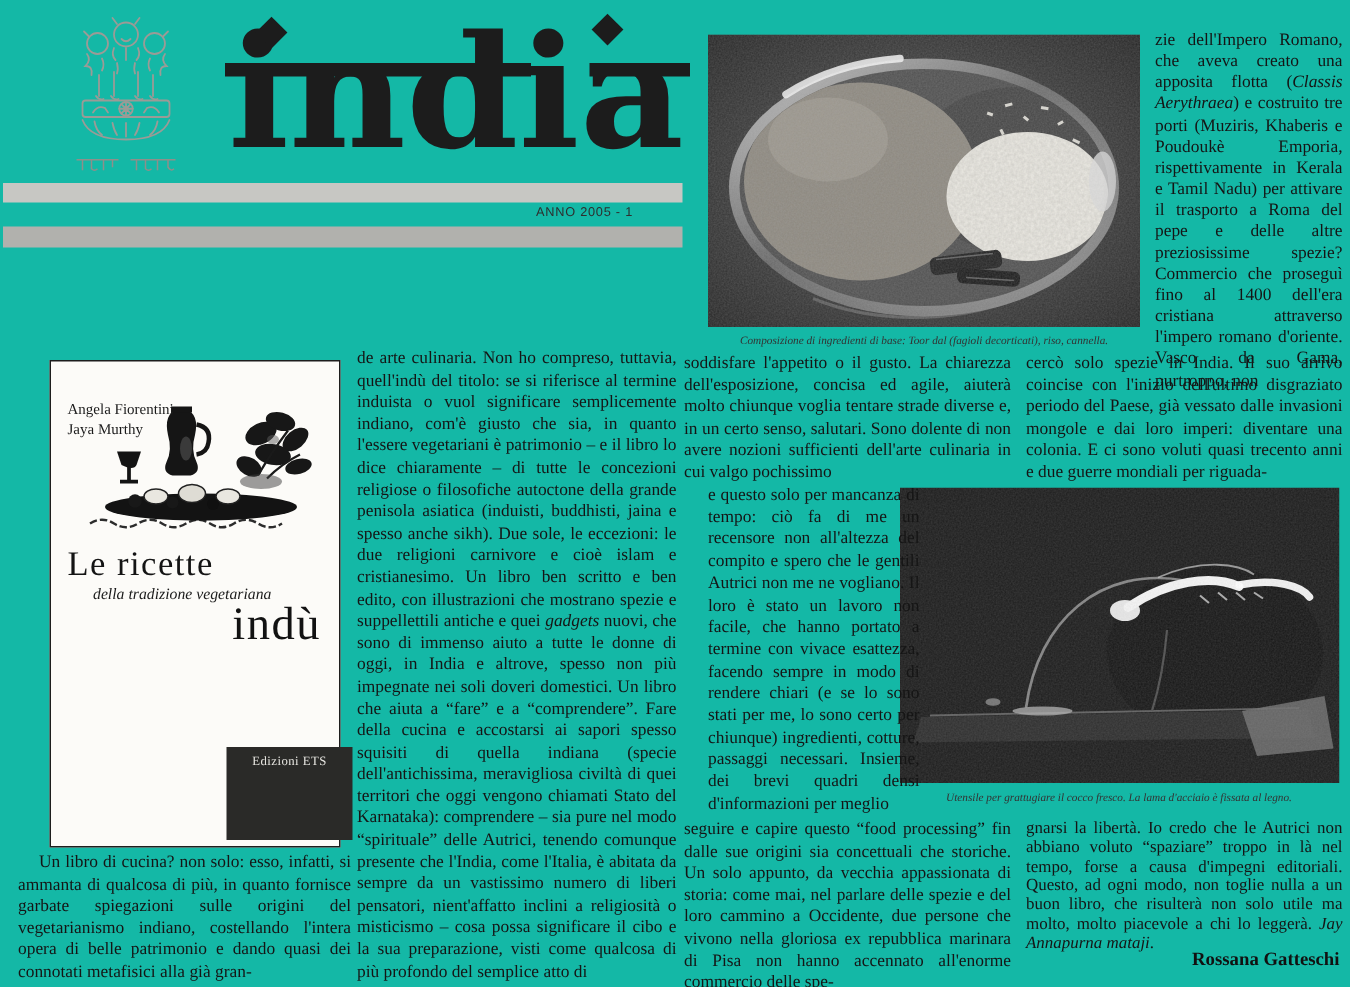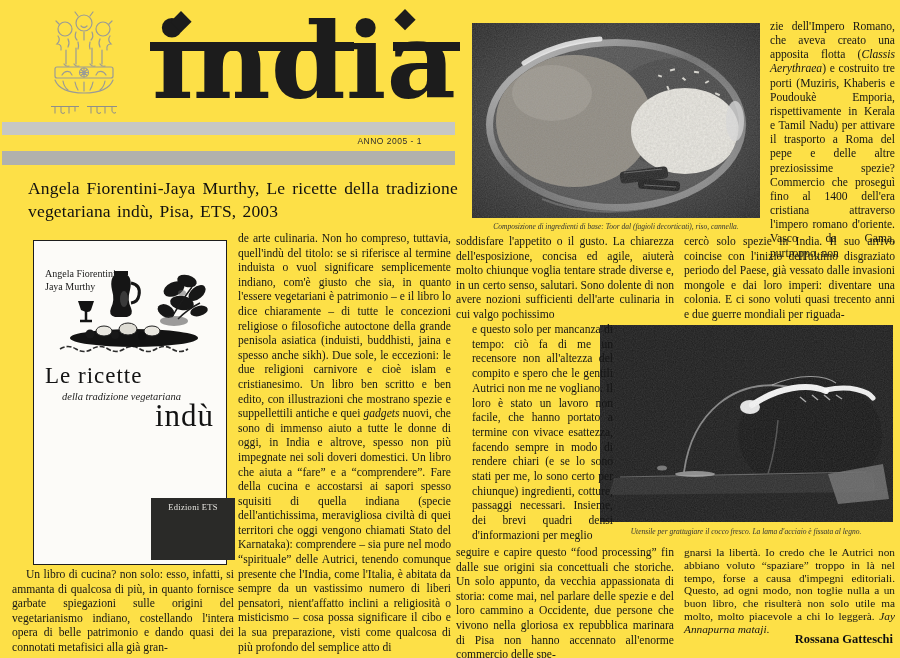--- a/index.html
+++ b/index.html
@@ -1,18 +1,18 @@
 <!DOCTYPE html>
 <html><head>
 <meta charset="utf-8">
 <style>
   html,body{margin:0;padding:0;background:#e8e8e6;}
   #page{
     position:relative;width:900px;height:658px;margin:0 auto;
-    background:#fde047;overflow:hidden;
+    background:#14b8a6;overflow:hidden;
     font-family:"Liberation Serif",serif;color:#161616;
   }
   .abs{position:absolute;}
   
   .emblem{left:32px;top:6px;width:104px;height:100px;}
   .motto{left:32px;top:104px;width:104px;height:14px;text-align:center;}
   .logo{left:150px;top:4px;width:310px;height:114px;}
   .bar{left:2px;width:453px;height:13px;}
   .bar1{top:122px;background:#c7c7c3;}
   .bar2{top:151px;height:14px;background:#b1b1ad;}
@@ -99,21 +99,20 @@
       <rect x="243" y="38" width="67" height="9" fill="#1c1c1c"></rect>
       <rect x="24" y="10" width="15" height="15" fill="#1c1c1c" transform="rotate(45 31 17)"></rect>
       <rect x="248" y="8" width="15" height="15" fill="#1c1c1c" transform="rotate(45 255 15)"></rect>
     </svg>
   </div>
 
   <div class="abs bar bar1"></div>
   <div class="abs issue">ANNO 2005 - 1</div>
   <div class="abs bar bar2"></div>
 
-  <div class="abs heading">Angela Fiorentini-Jaya Murthy, Le ricette della tradizione vegetariana indù, Pisa, ETS, 2003</div>
 
   <div class="abs cover">
     <div class="abs cover-art">
       <svg width="162" height="104" viewBox="0 0 162 104">
 
         <path d="M6,90 q8,-5 16,0 t16,0 t16,0 t16,0 t16,0 t16,0 t16,0 t16,0" stroke="#2c2c2c" stroke-width="1.6" fill="none" stroke-dasharray="5,2"></path>
 
         <ellipse cx="80" cy="79" rx="64" ry="9" fill="#131313"></ellipse>
 
         <ellipse cx="50" cy="72" rx="8" ry="5" fill="#e9e7e0" stroke="#222" stroke-width="1"></ellipse>

